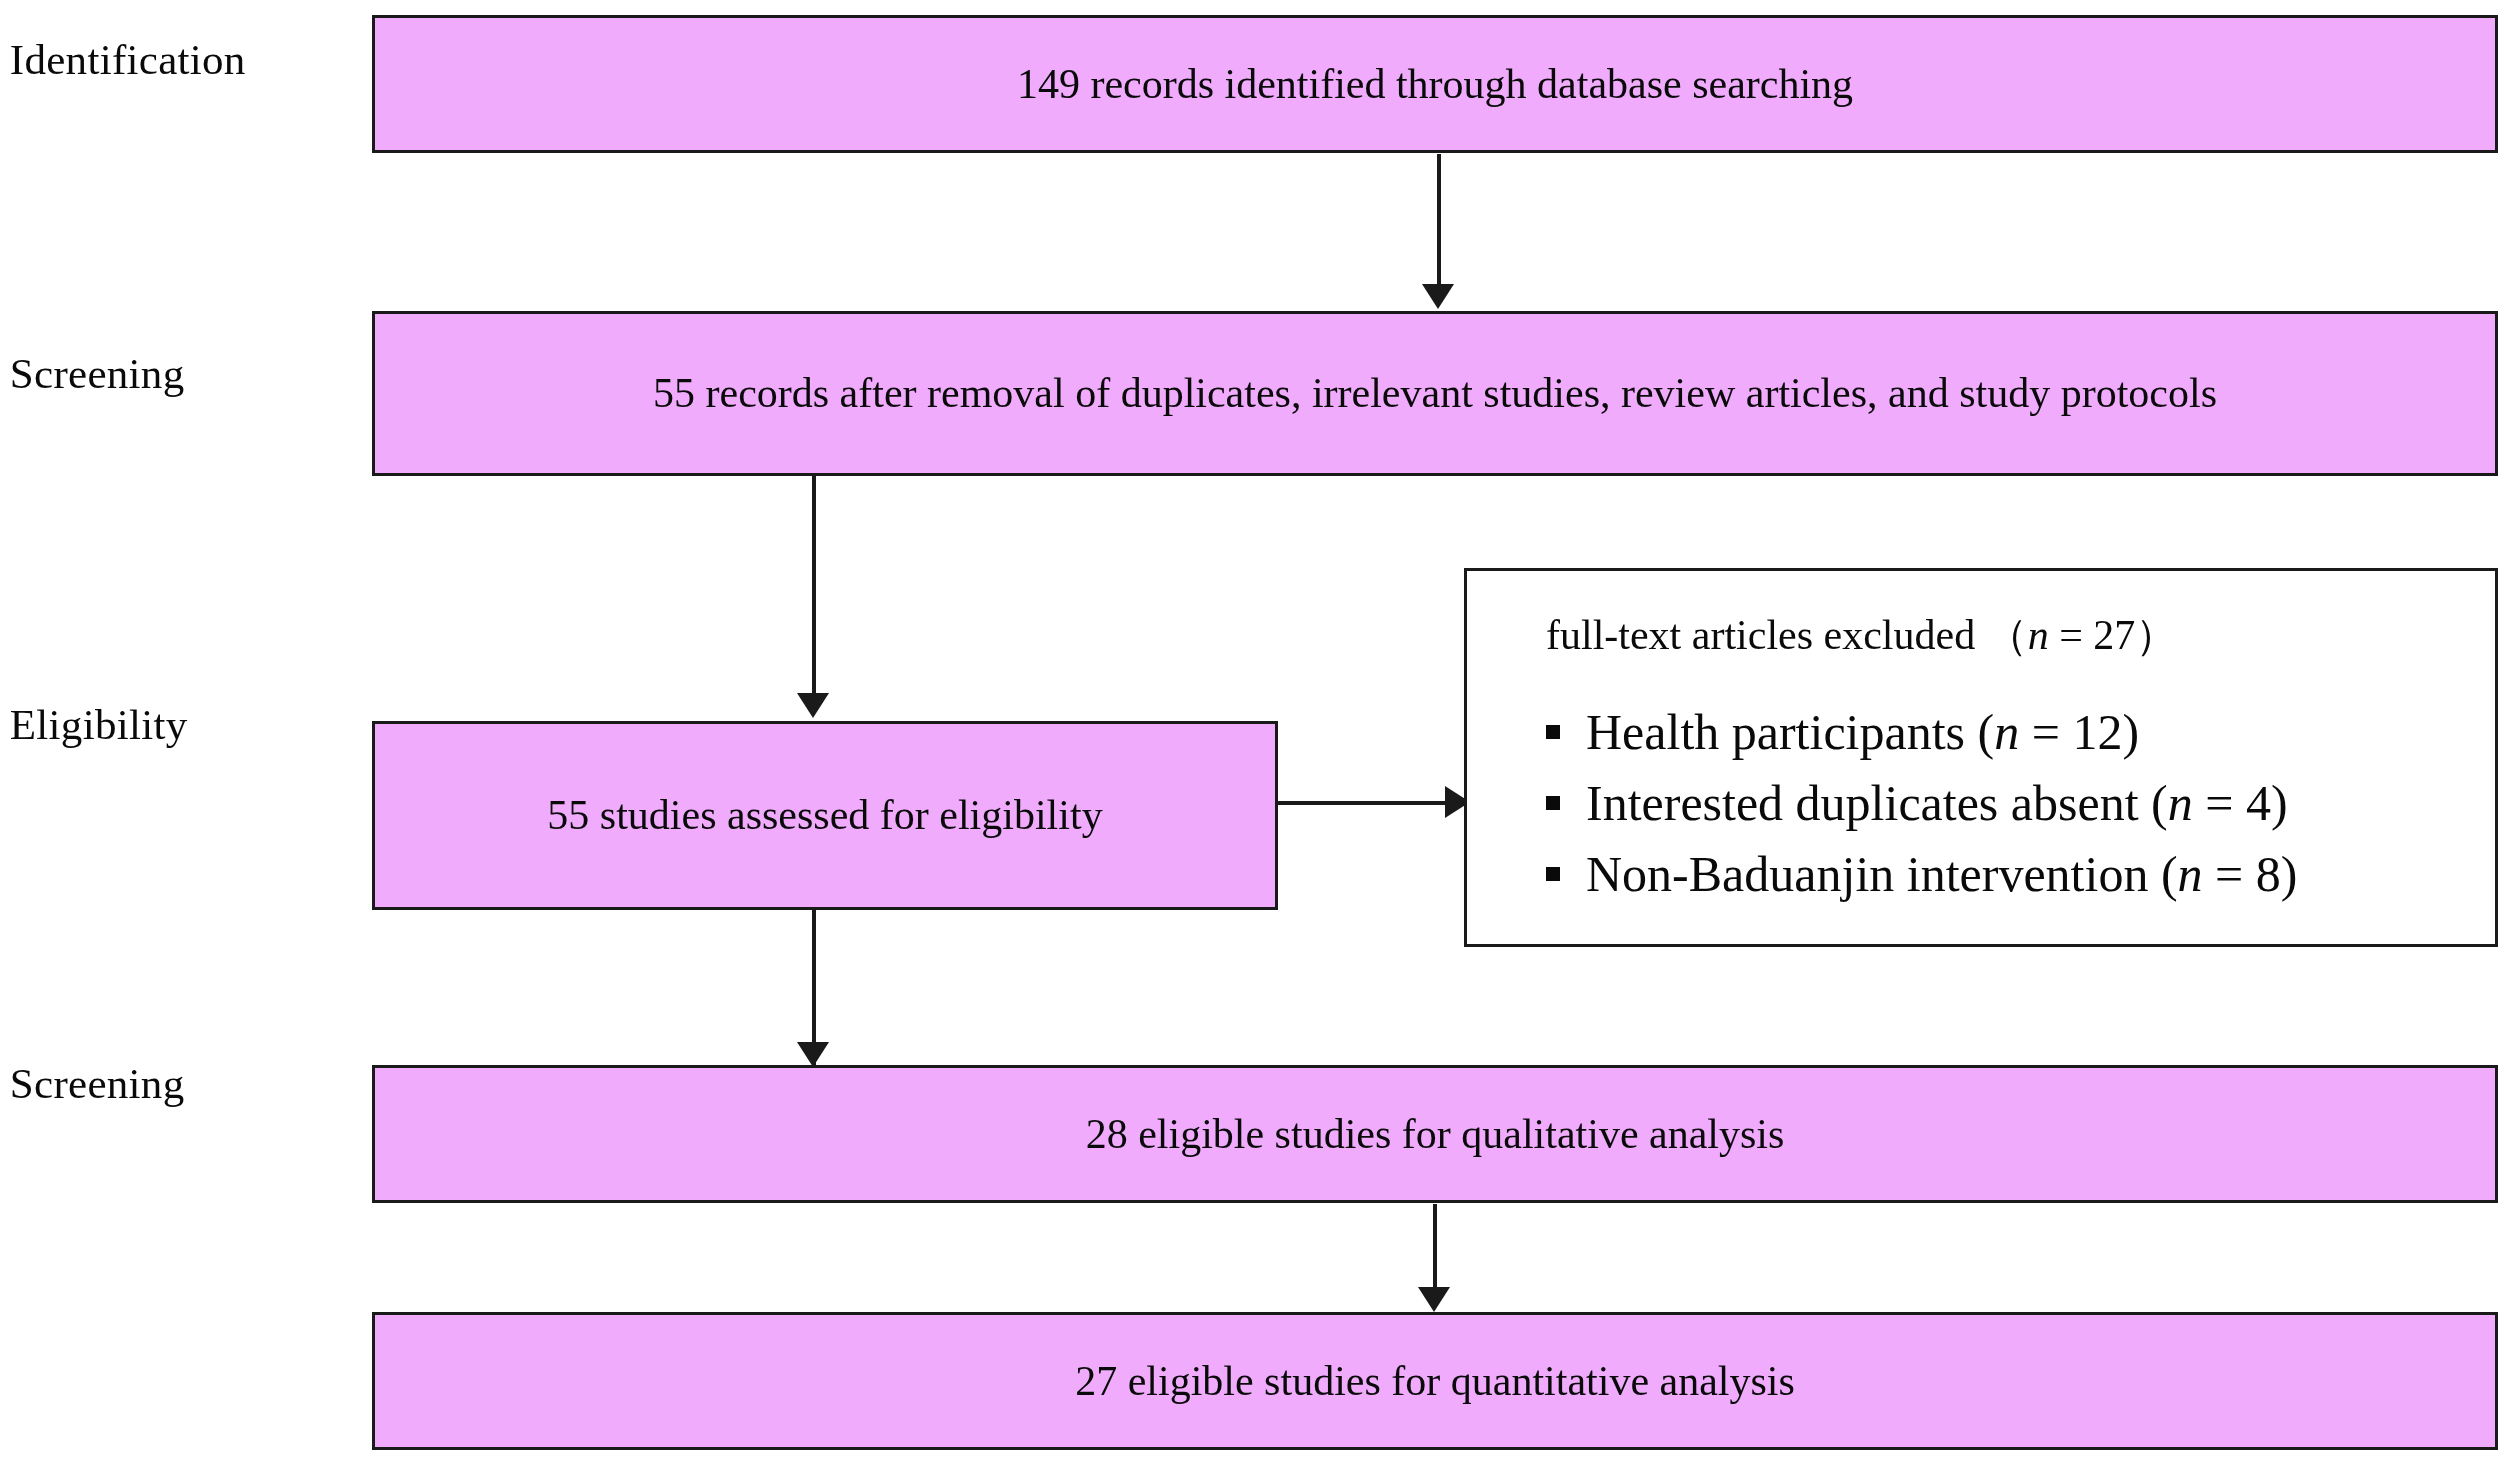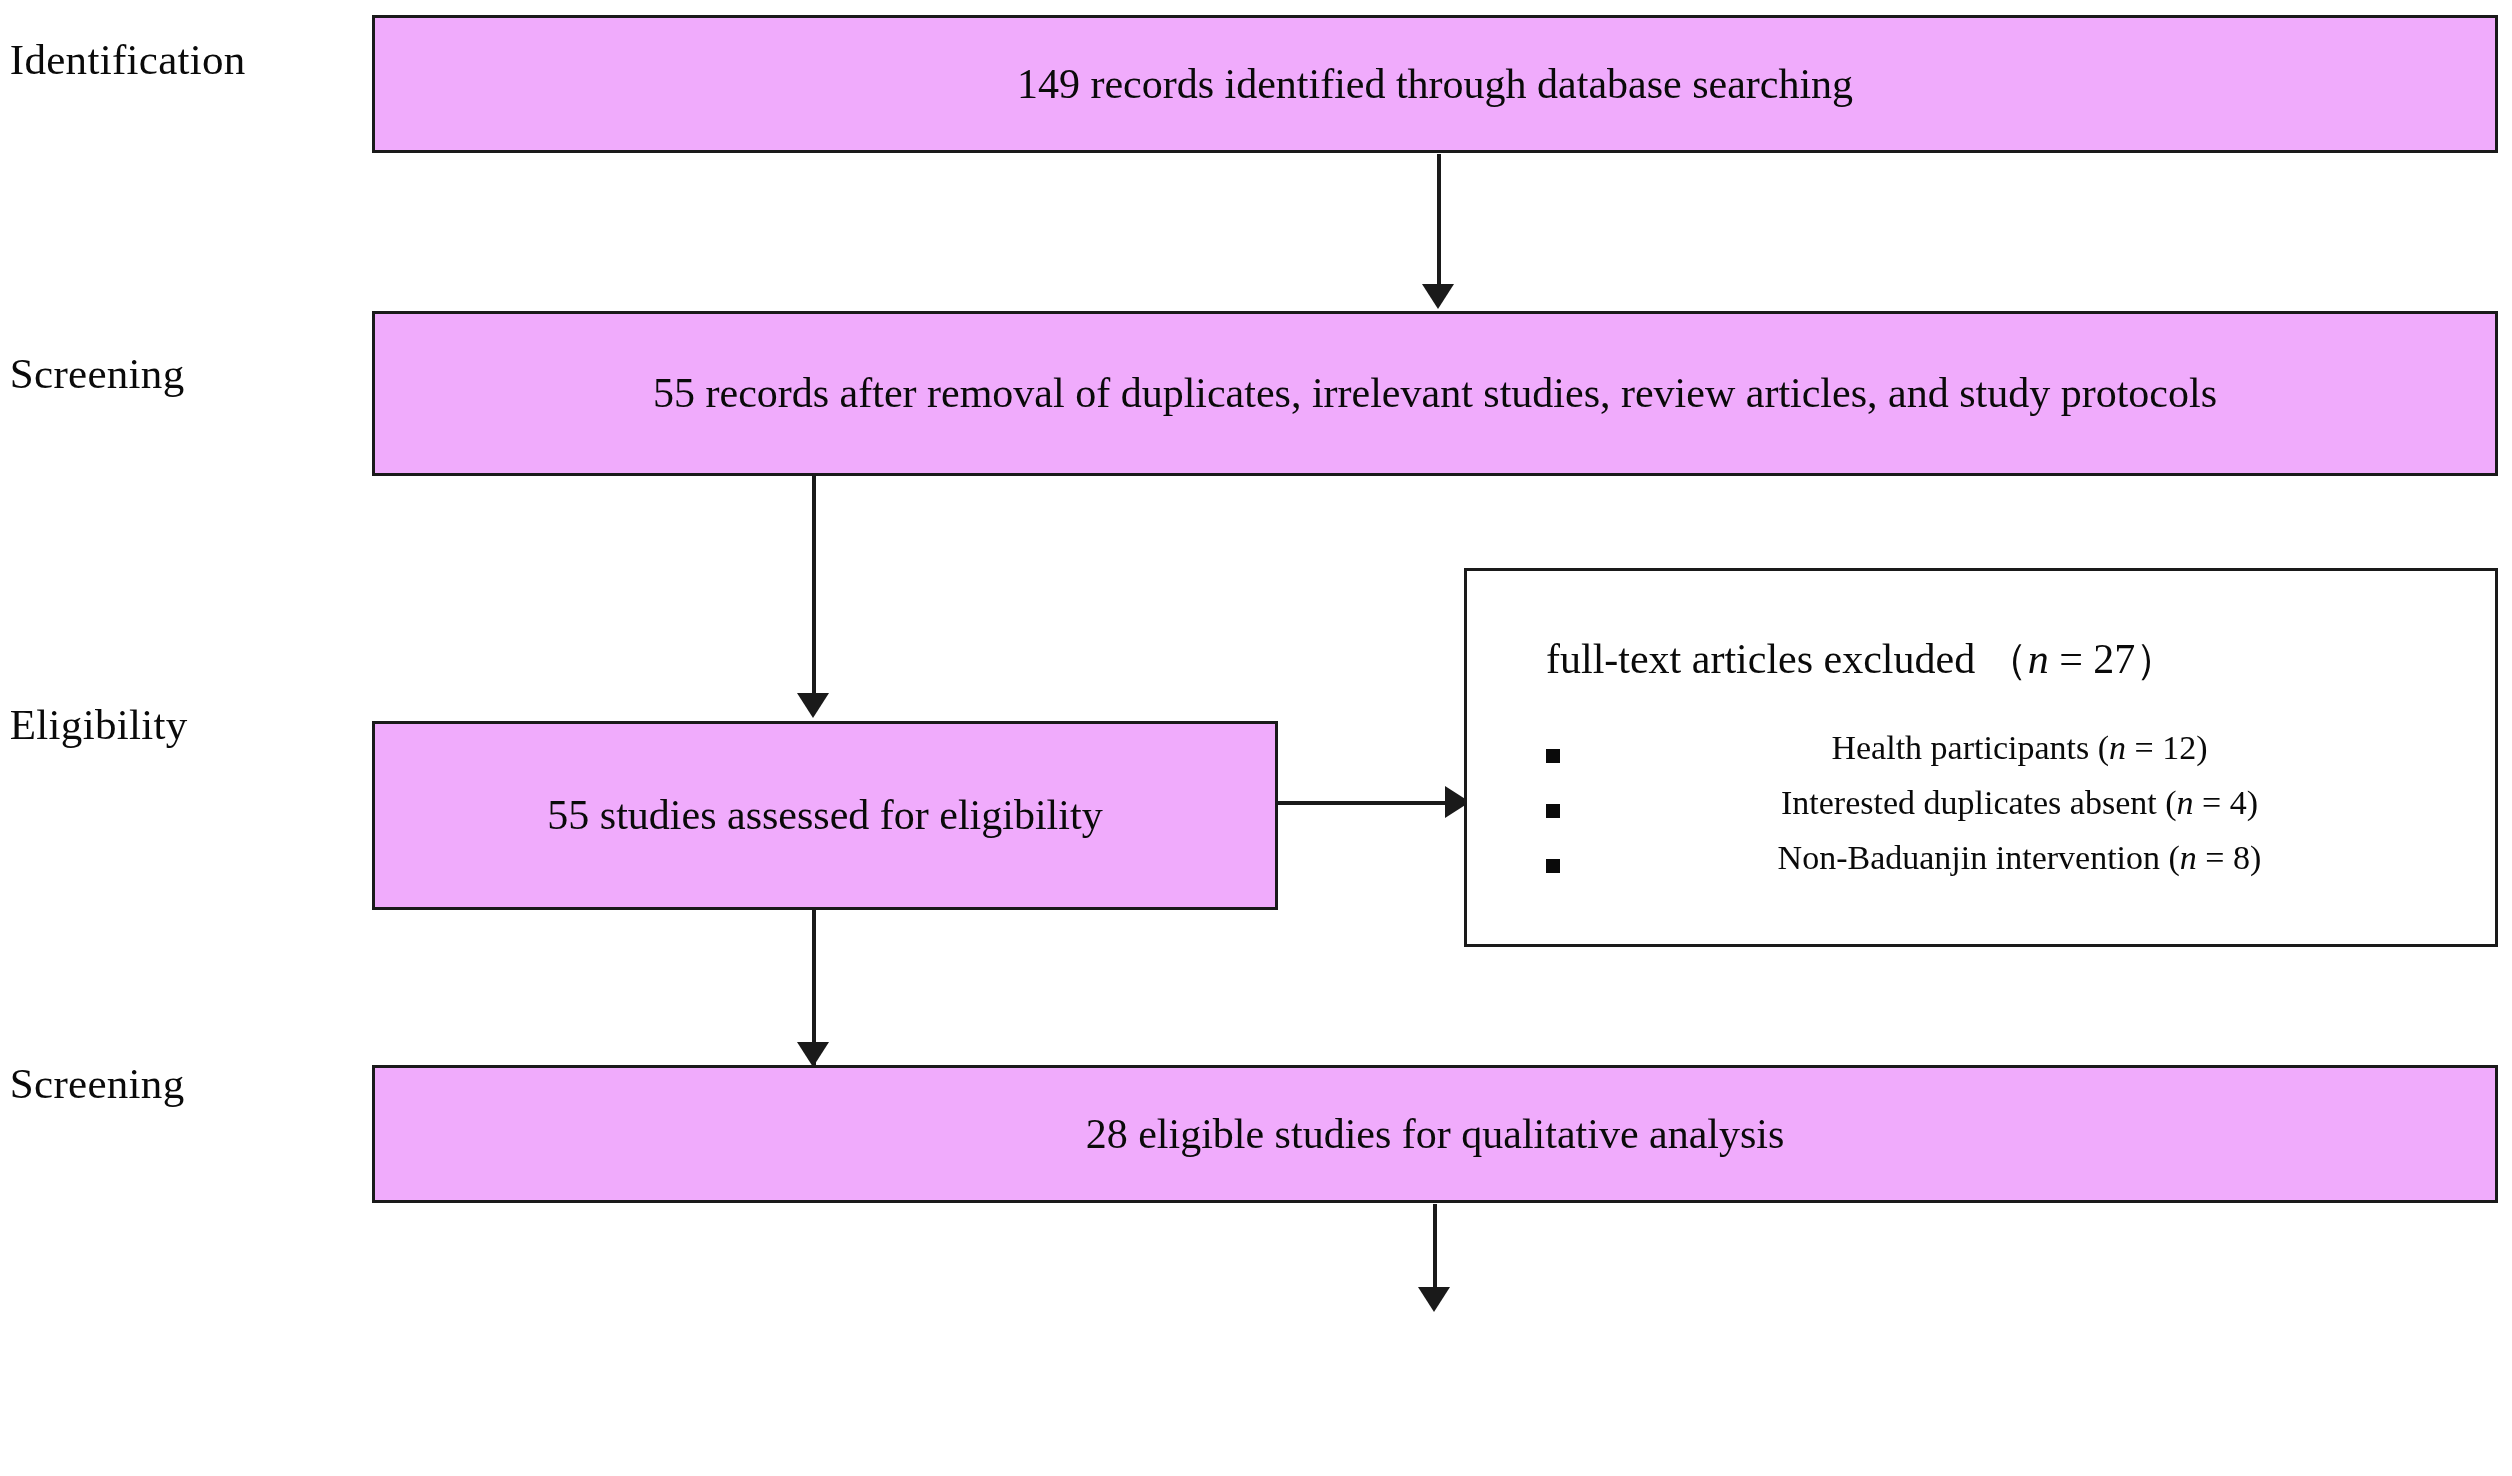--- a/index.html
+++ b/index.html
@@ -67,27 +67,26 @@
     margin-bottom: 18px;
     white-space: nowrap;
   }
   .excl-list {
     list-style: none;
     margin: 0;
     padding: 0;
   }
   .excl-item {
     position: relative;
-    font-size: 34px;
+    font-size: 50px;
     line-height: 1.0;
     color: #0a0a0a;
-    padding-left: 77px;
+    padding-left: 119px;
     margin-bottom: 21px;
     white-space: nowrap;
-    text-align: center;
   }
   .excl-item:last-child { margin-bottom: 0; }
   .excl-bullet {
     position: absolute;
     left: 79px;
     top: 18px;
     width: 14px;
     height: 14px;
     background: #0a0a0a;
   }
@@ -182,15 +181,18 @@
   <div class="v-line" style="left:812px; top:910px; width:3.5px; height:156px;"></div>
   <div class="arrow-down" style="left:797px; top:1042px;"></div>
 
   <div class="flow-box" style="left:372px; top:1065px; width:2126px; height:138px;">
     <span class="box-text">28 eligible studies for qualitative analysis</span>
   </div>
 
   <div class="v-line" style="left:1433px; top:1204px; width:3.5px; height:86px;"></div>
   <div class="arrow-down" style="left:1418px; top:1287px;"></div>
 
+  <div class="flow-box" style="left:372px; top:1312px; width:2126px; height:138px;">
+    <span class="box-text">27 eligible studies for quantitative analysis</span>
+  </div>
 
 </div>
 
 
 </body></html>

